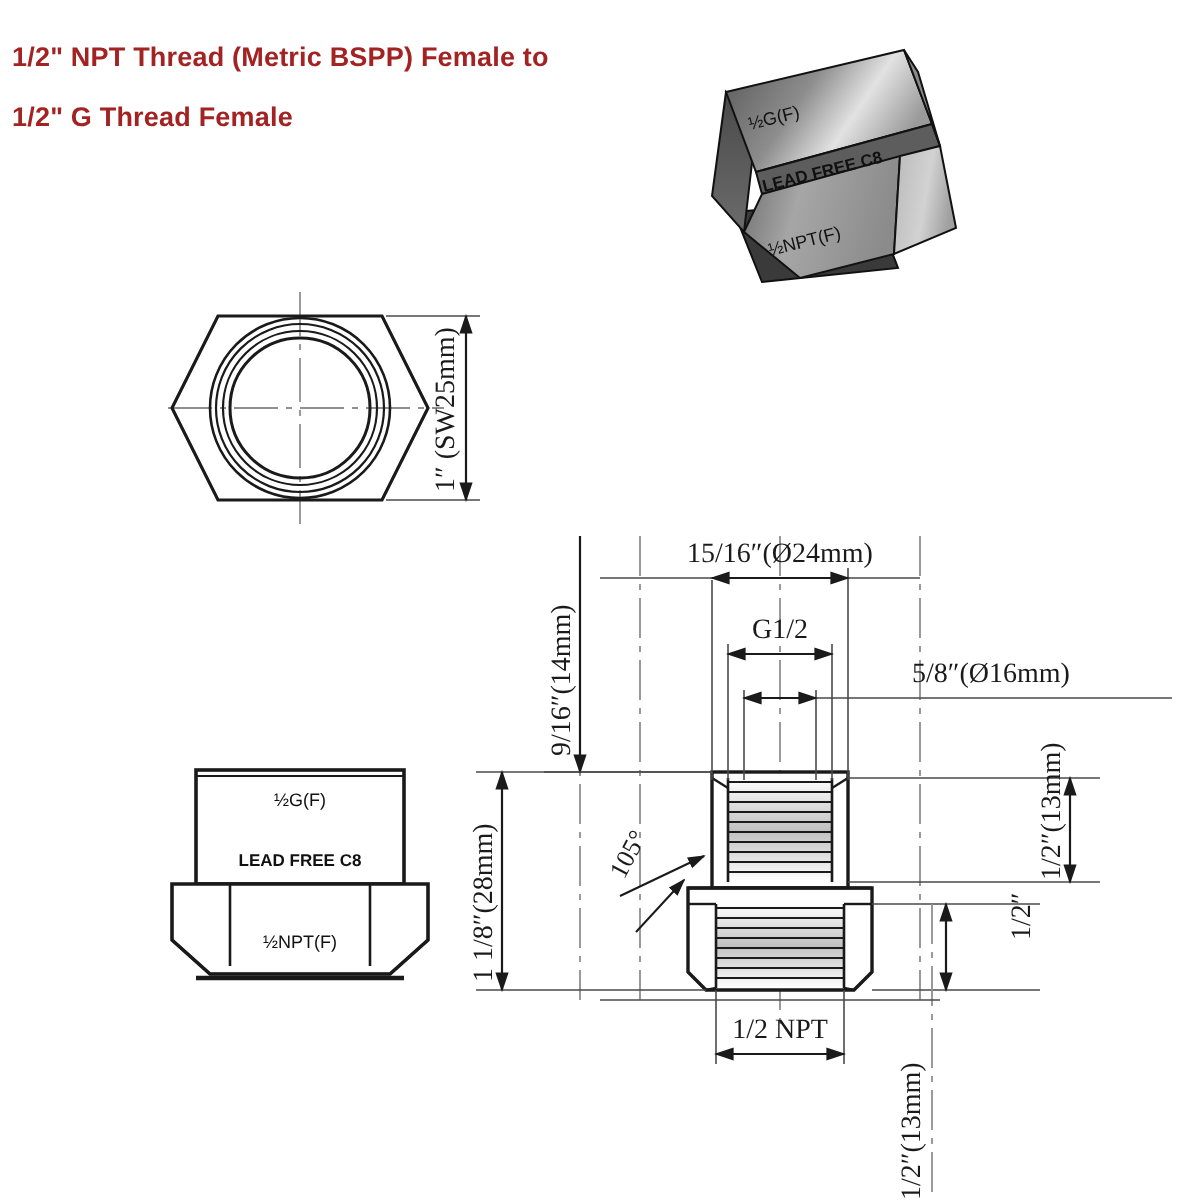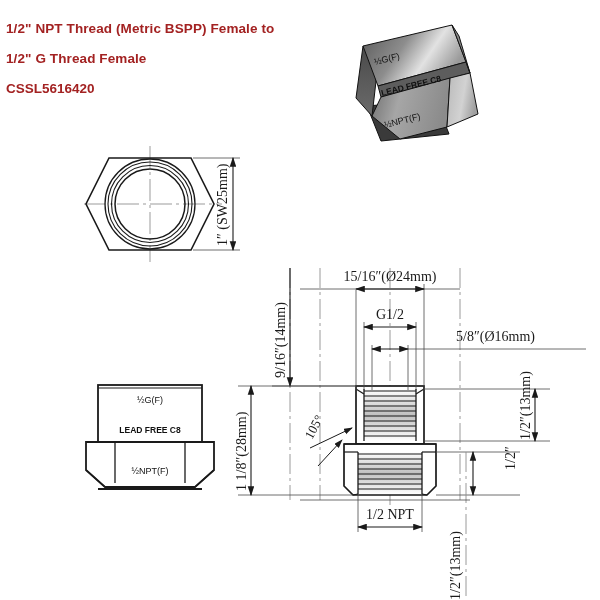--- a/index.html
+++ b/index.html
@@ -73,21 +73,20 @@
   }
 </style>
 </head>
 <body>
 
 <div id="root">
 
   <div class="title-block">
     <div class="title-line">1/2" NPT Thread (Metric BSPP) Female to</div>
     <div class="title-line">1/2" G Thread Female</div>
-    <div class="part-no">CSSL5616420</div>
   </div>
 
   <svg class="layer" viewBox="0 0 600 600">
     <defs>
       <marker id="arrHead" markerWidth="9" markerHeight="9" refX="8" refY="3" orient="auto" markerUnits="strokeWidth">
         <path d="M0,0 L9,3 L0,6 z" fill="#1a1a1a"></path>
       </marker>
       <marker id="arrTail" markerWidth="9" markerHeight="9" refX="1" refY="3" orient="auto" markerUnits="strokeWidth">
         <path d="M9,0 L0,3 L9,6 z" fill="#1a1a1a"></path>
       </marker>

